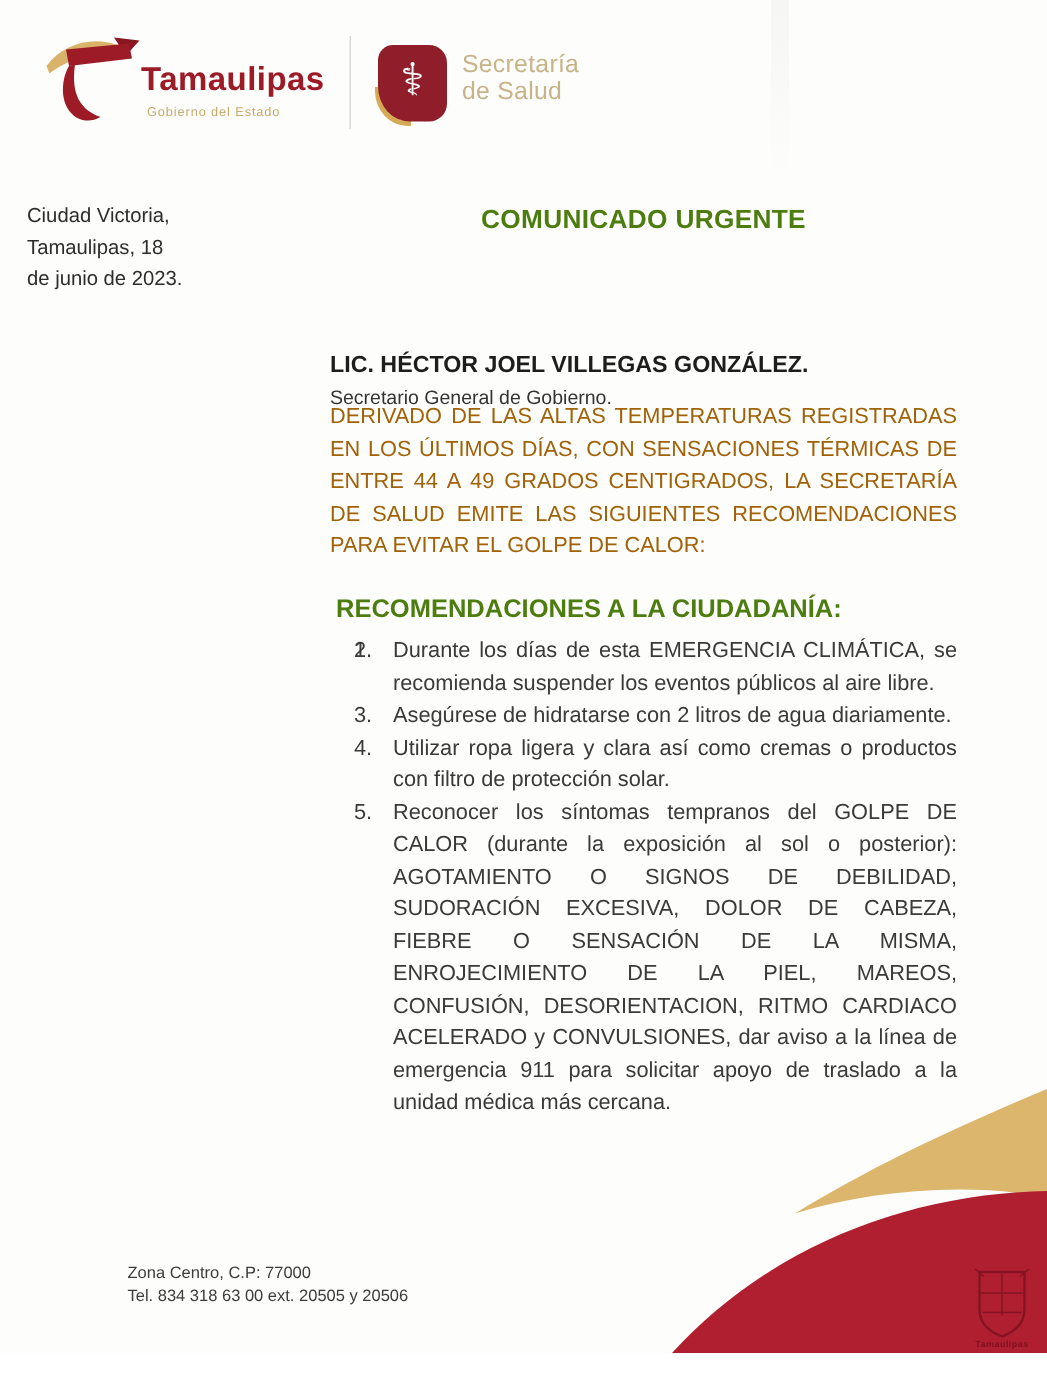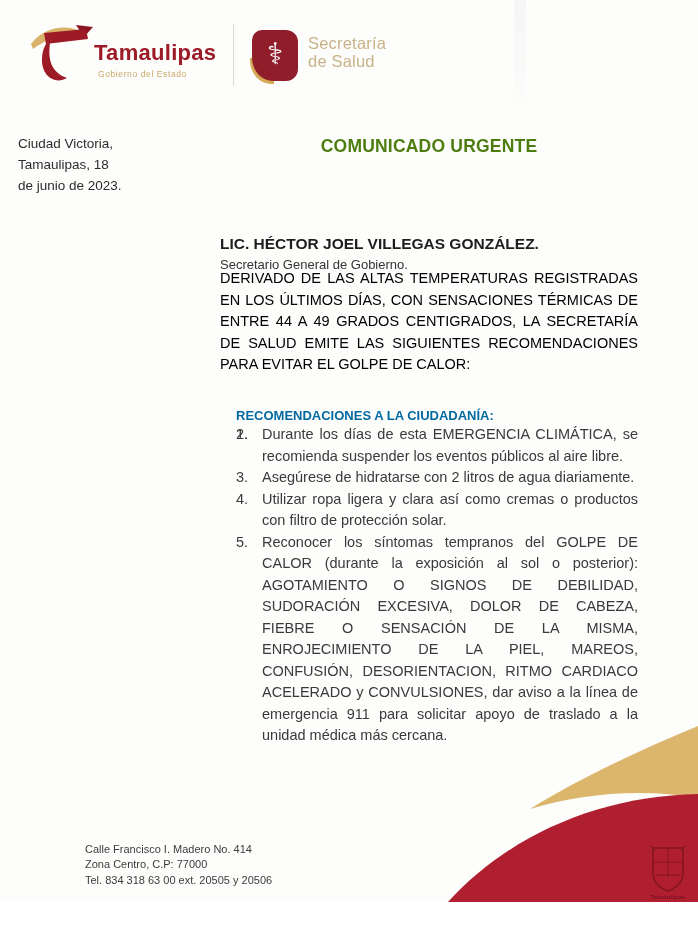--- a/index.html
+++ b/index.html
@@ -23,23 +23,23 @@
   .ministry-text { position:absolute; left:56px; top:7px; color:#c8b288; font-size:16.5px; line-height:17.5px; letter-spacing:.2px; }
 
   
   .dateline { position:absolute; left:18px; top:133px; font-size:13.5px; line-height:21px; color:#2d2d2d; }
   .title { position:absolute; left:220px; top:136px; width:418px; margin:0; text-align:center;
            font-size:17.5px; font-weight:bold; color:#4d7c0f; letter-spacing:.2px; }
   .recipient { position:absolute; left:220px; top:199px;margin-top:36px; }
   .recipient-name { font-size:15.5px; font-weight:bold; color:#1d1d1d; }
   .recipient-role { font-size:13px; color:#333333; margin-top:4px; }
   .intro { position:absolute; left:220px; top:268px; width:418px; margin:0;
-           font-size:14.5px; line-height:21.5px; text-align:justify; color:#000000; }
-  .list-heading { position:absolute; left:220px; top:392px; margin:16px;
-                  font-size:13px; font-weight:bold; color:#0369a1; }
+           font-size:14.5px; line-height:21.5px; text-align:justify; color:#a16207; }
+  .list-heading { position:absolute; left:220px; top:392px; margin:4px;
+                  font-size:17px; font-weight:bold; color:#4d7c0f; }
   .recommendations { position:absolute; left:220px; top:424px; width:418px; margin:0; padding:0;
                      list-style:none; font-size:14.5px; line-height:21.5px; color:#3a3a3a; }
   .rec-item { position:relative; padding-left:42px; text-align:justify; }
   .rec-num { position:absolute; left:16px; top:0; }
 
   
   .footer { position:absolute; left:85px; top:842px; font-size:11px; line-height:15.4px; color:#3c3c3c; }
 
   
   .corner { position:absolute; right:0; bottom:0; width:258px; height:196px; display:block; }
@@ -125,21 +125,20 @@
       </li>
 
       <li class="rec-item">
         <span class="rec-num">5.</span>
         <span class="rec-text">Reconocer los síntomas tempranos del GOLPE DE CALOR (durante la exposición al sol o posterior): AGOTAMIENTO O SIGNOS DE DEBILIDAD, SUDORACIÓN EXCESIVA, DOLOR DE CABEZA, FIEBRE O SENSACIÓN DE LA MISMA, ENROJECIMIENTO DE LA PIEL, MAREOS, CONFUSIÓN, DESORIENTACION, RITMO CARDIACO ACELERADO y CONVULSIONES, dar aviso a la línea de emergencia 911 para solicitar apoyo de traslado a la unidad médica más cercana.</span>
       </li>
     </ol>
 
   <div class="footer">
 
-      <div class="footer-line">Calle Francisco I. Madero No. 414</div>
 
       <div class="footer-line">Zona Centro, C.P: 77000</div>
 
 
       <div class="footer-line">Tel. 834 318 63 00 ext. 20505 y 20506</div>
 
     </div>
 
   <svg class="corner" viewBox="0 0 258 196" aria-hidden="true">
     <path d="M258 20 C 200 44 140 72 90 103 C 140 88 200 82 258 92 Z" fill="#ddb66e"></path>

